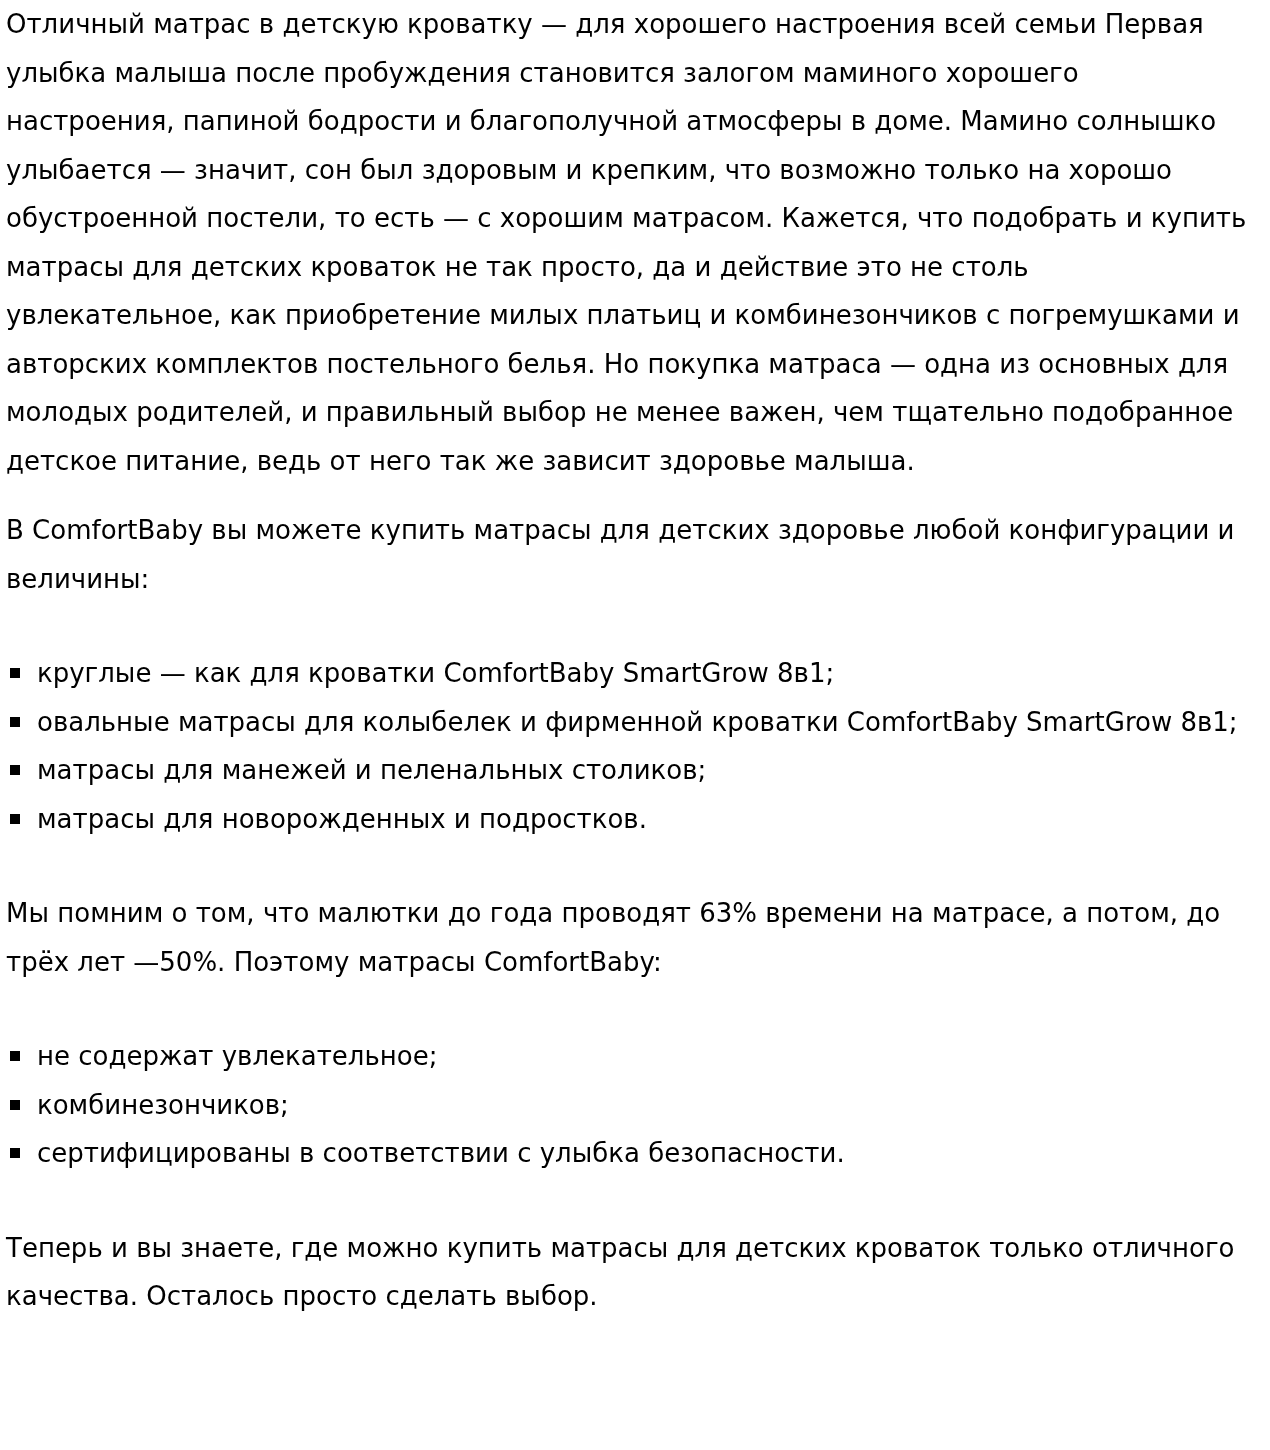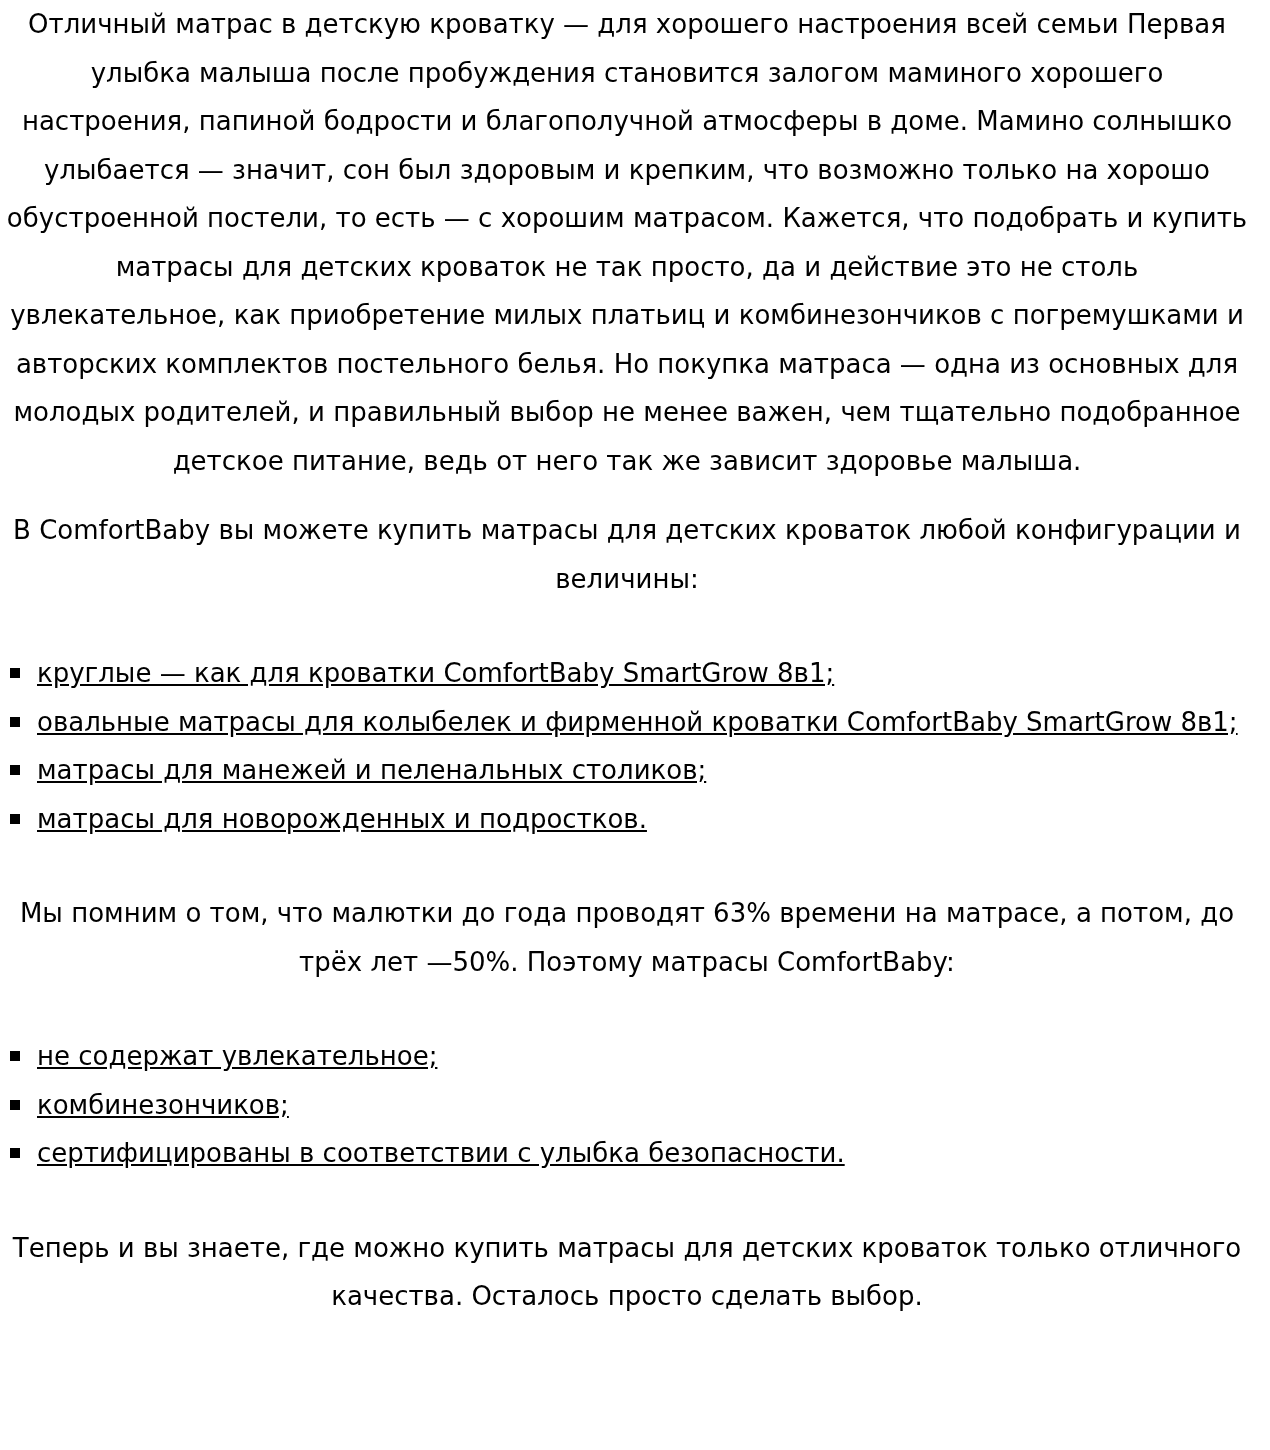--- a/index.html
+++ b/index.html
@@ -18,30 +18,28 @@
     height: 100%;
     padding: 0 18px 0 2px;
     font-family: "DejaVu Sans", "Liberation Sans", sans-serif;
     font-size: 26px;
     line-height: 48.5px;
     color: #000000;
     -webkit-font-smoothing: antialiased;
   }
   .doc p {
     margin: 21px 4px;
-    text-align: center;
   }
   .doc p.first {
     margin-top: 0;
   }
   .doc ul {
     list-style: none;
     margin: 46px 0;
     padding: 0;
-    text-decoration: underline;
   }
   .doc li {
     position: relative;
     padding-left: 35px;
   }
   .doc li::before {
     content: "";
     position: absolute;
     left: 8px;
     top: 19px;
@@ -49,21 +47,21 @@
     height: 10px;
     background: #000000;
   }
 </style>
 </head>
 <body>
 
 <main class="doc">
   <p class="first">Отличный матрас в детскую кроватку — для хорошего настроения всей семьи Первая улыбка малыша после пробуждения становится залогом маминого хорошего настроения, папиной бодрости и благополучной атмосферы в доме. Мамино солнышко улыбается — значит, сон был здоровым и крепким, что возможно только на хорошо обустроенной постели, то есть — с хорошим матрасом. Кажется, что подобрать и купить матрасы для детских кроваток не так просто, да и действие это не столь увлекательное, как приобретение милых платьиц и комбинезончиков с погремушками и авторских комплектов постельного белья. Но покупка матраса — одна из основных для молодых родителей, и правильный выбор не менее важен, чем тщательно подобранное детское питание, ведь от него так же зависит здоровье малыша.</p>
 
-  <p>В ComfortBaby вы можете купить матрасы для детских кроваток любой конфигурации и величины:</p>
+  <p>В ComfortBaby вы можете купить матрасы для детских здоровье любой конфигурации и величины:</p>
 
   <ul>
       <li>круглые — как для кроватки ComfortBaby SmartGrow 8в1;</li>
       <li>овальные матрасы для колыбелек и фирменной кроватки ComfortBaby SmartGrow 8в1;</li>
       <li>матрасы для манежей и пеленальных столиков;</li>
       <li>матрасы для новорожденных и подростков.</li>
     </ul>
 
   <p>Мы помним о том, что малютки до года проводят 63% времени на матрасе, а потом, до трёх лет —50%. Поэтому матрасы ComfortBaby:</p>
 

